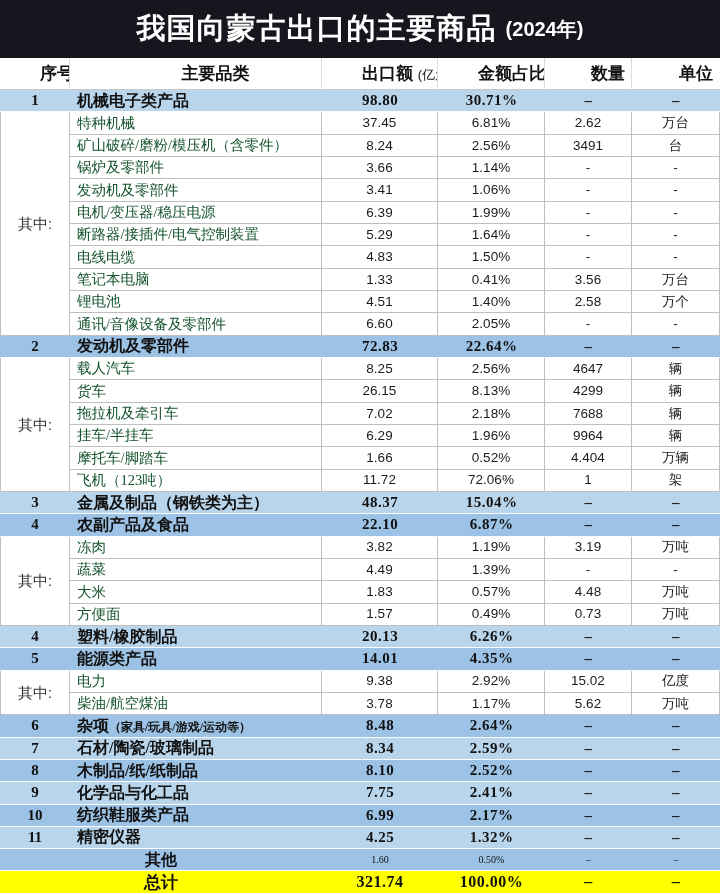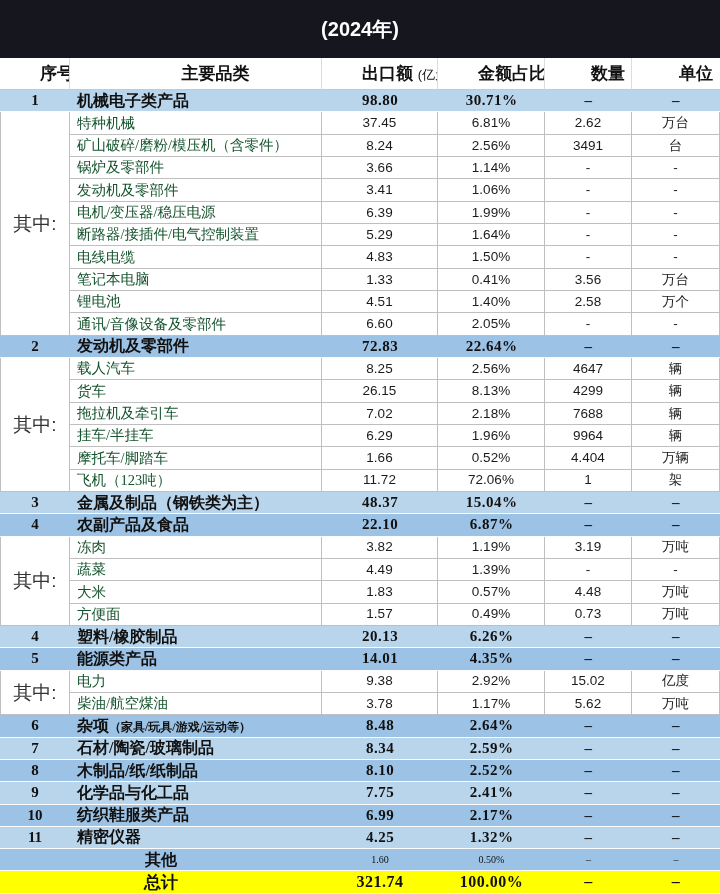--- a/index.html
+++ b/index.html
@@ -38,21 +38,21 @@
   }
   thead th:last-child{border-right:none;}
   thead th .hnote{font-size:13px;font-weight:400;}
   tbody tr{height:22.33px;}
   
   .sub td{background:#fff;border-right:1px solid var(--grid,#bfbfbf);
     border-bottom:1px solid var(--grid,#bfbfbf);}
   .sub .c-name{text-align:left;padding-left:7px;font-family:var(--serif);
     font-size:14.5px;color:#14532d;}
   .sub .num{font-family:var(--sans);font-size:13.5px;color:#1b1b1b;}
-  .qizhong{background:#fff;font-family:var(--sans);font-size:19px;color:#333;
+  .qizhong{background:#fff;font-family:var(--sans);font-size:15px;color:#333;
     border-left:1px solid var(--grid,#bfbfbf);
     border-right:1px solid var(--grid,#bfbfbf);
     border-bottom:1px solid var(--grid,#bfbfbf);}
   
   .section td,.other td,.total td{font-family:var(--serif);font-weight:700;
     border-bottom:1px solid rgba(255,255,255,.95);}
   .section .c-no{font-size:15px;}
   .section .c-name{text-align:left;padding-left:7px;font-size:16px;}
   .section .c-name .note{font-size:12px;}
   .section .num{font-size:15px;letter-spacing:.5px;}
@@ -62,20 +62,21 @@
   .other .c-name{font-size:16px;}
   .other .num{font-size:10px;font-weight:400;}
   .total td{background:var(--total_bg,#ffff00);}
   .total .c-name{font-size:17px;}
   .total .num{font-size:16px;letter-spacing:.5px;}
 </style>
 </head>
 <body>
 
 <div class="titlebar">
+  <span class="title-main">我国向蒙古出口的主要商品</span>
   <span class="title-year">(2024年)</span>
 </div>
 
 <table>
   <colgroup>
     <col class="w0">
       <col class="w1">
       <col class="w2">
       <col class="w3">
       <col class="w4">

